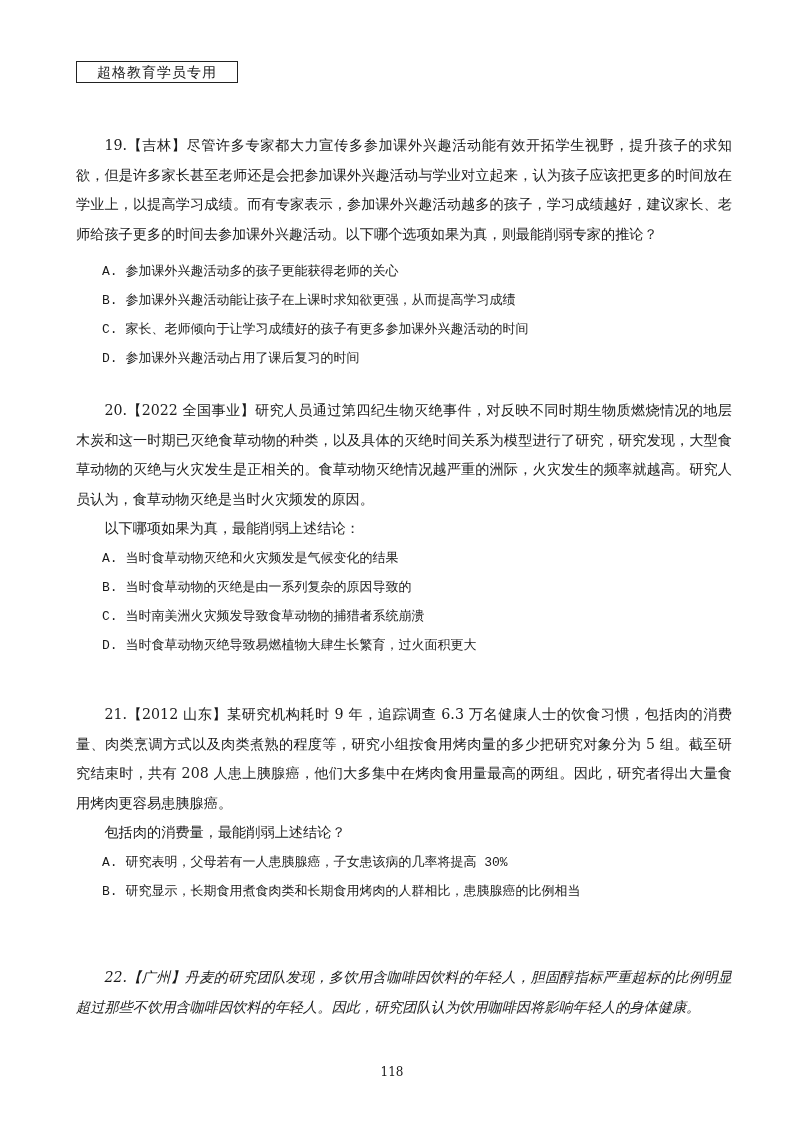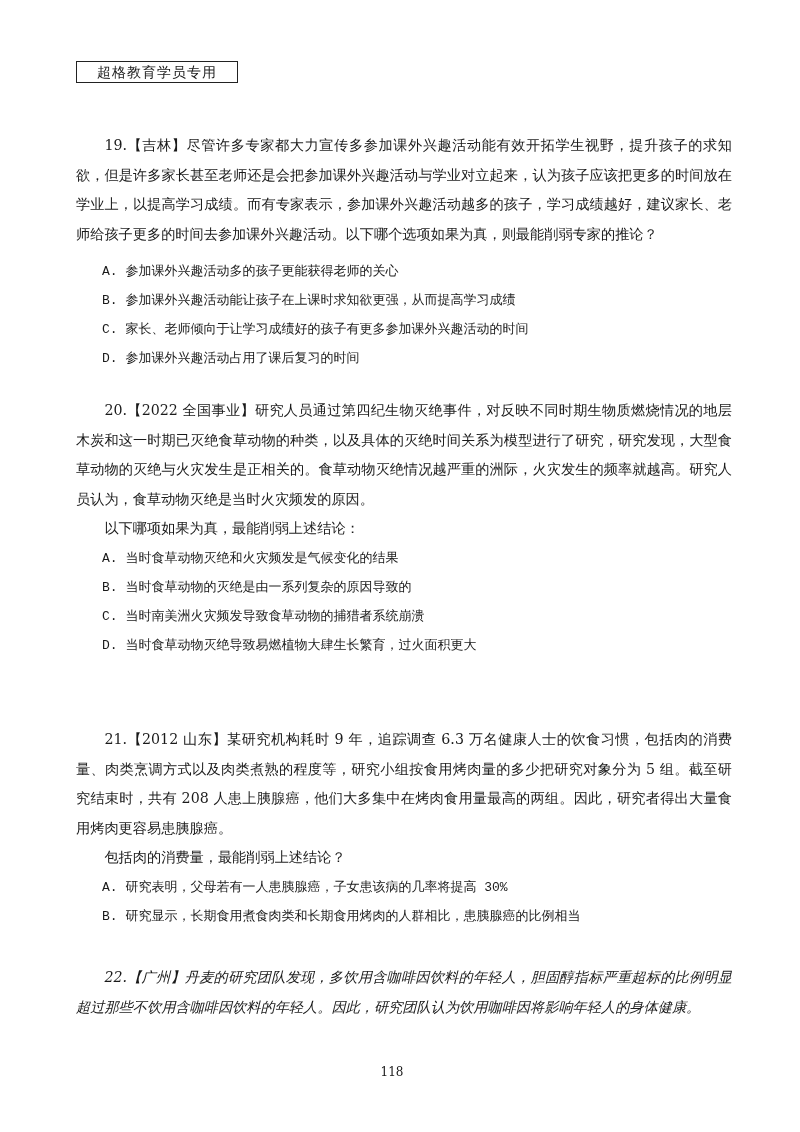--- a/index.html
+++ b/index.html
@@ -29,21 +29,21 @@
 
 <div class="question" style="top:396px;">
   <p class="stem">20.【2022 全国事业】研究人员通过第四纪生物灭绝事件，对反映不同时期生物质燃烧情况的地层木炭和这一时期已灭绝食草动物的种类，以及具体的灭绝时间关系为模型进行了研究，研究发现，大型食草动物的灭绝与火灾发生是正相关的。食草动物灭绝情况越严重的洲际，火灾发生的频率就越高。研究人员认为，食草动物灭绝是当时火灾频发的原因。</p>
   <p class="prompt">以下哪项如果为真，最能削弱上述结论：</p>
   <p class="opt">A. 当时食草动物灭绝和火灾频发是气候变化的结果</p>
   <p class="opt">B. 当时食草动物的灭绝是由一系列复杂的原因导致的</p>
   <p class="opt">C. 当时南美洲火灾频发导致食草动物的捕猎者系统崩溃</p>
   <p class="opt">D. 当时食草动物灭绝导致易燃植物大肆生长繁育，过火面积更大</p>
 </div>
 
-<div class="question" style="top:700px;margin-top:25px;">
+<div class="question" style="top:700px;">
   <p class="stem">21.【2012 山东】某研究机构耗时 9 年，追踪调查 6.3 万名健康人士的饮食习惯，包括肉的消费量、肉类烹调方式以及肉类煮熟的程度等，研究小组按食用烤肉量的多少把研究对象分为 5 组。截至研究结束时，共有 208 人患上胰腺癌，他们大多集中在烤肉食用量最高的两组。因此，研究者得出大量食用烤肉更容易患胰腺癌。</p>
   <p class="prompt">包括肉的消费量，最能削弱上述结论？</p>
   <p class="opt">A. 研究表明，父母若有一人患胰腺癌，子女患该病的几率将提高 30%</p>
   <p class="opt">B. 研究显示，长期食用煮食肉类和长期食用烤肉的人群相比，患胰腺癌的比例相当</p>
 </div>
 
 <div class="question" style="top:963px;font-style:italic;">
   <p class="stem">22.【广州】丹麦的研究团队发现，多饮用含咖啡因饮料的年轻人，胆固醇指标严重超标的比例明显超过那些不饮用含咖啡因饮料的年轻人。因此，研究团队认为饮用咖啡因将影响年轻人的身体健康。</p>
 </div>
 

